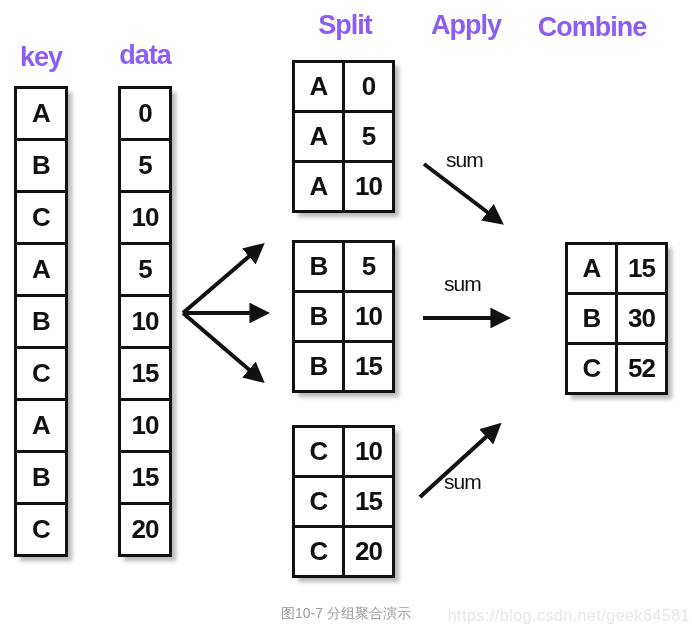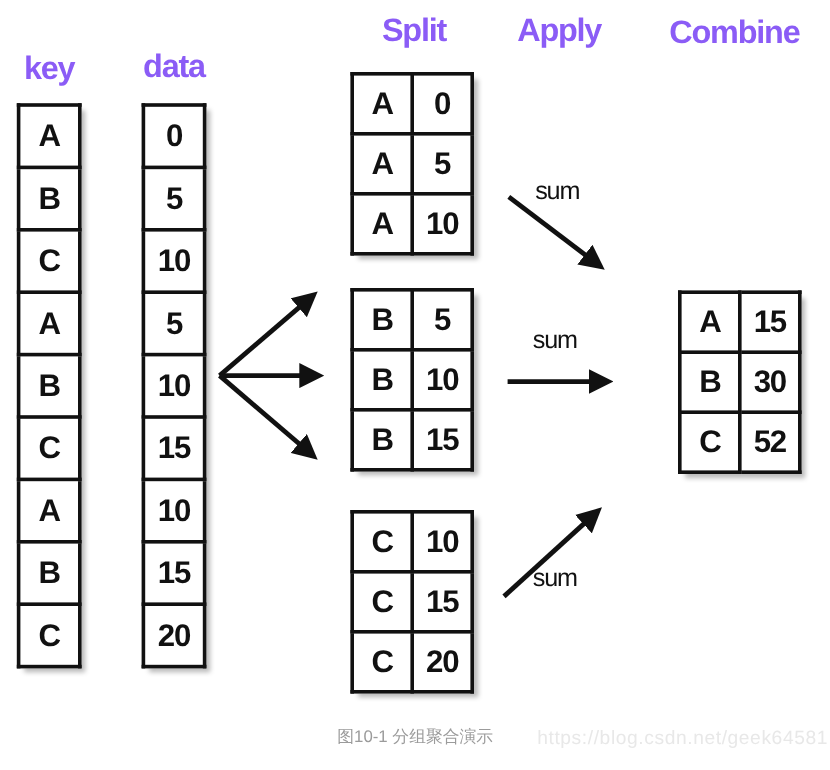--- a/index.html
+++ b/index.html
@@ -63,21 +63,21 @@
     font-size: 16px;
     color: #e8e8e8;
     letter-spacing: 0.5px;
     white-space: nowrap;
   }
   
   .key-hdr     { left: 14px;  width: 54px;  top: 42px; text-align: center; }
   .data-hdr    { left: 118px; width: 54px;  top: 40px; }
   .split-hdr   { left: 292px; width: 106px; top: 10px; }
   .apply-hdr   { left: 410px; width: 112px; top: 10px; }
-  .combine-hdr { left: 532px; width: 120px; top: 12px; margin-left: 20px; }
+  .combine-hdr { left: 532px; width: 120px; top: 12px; }
   .key-tbl     { left: 14px;  top: 86px; }
   .data-tbl    { left: 118px; top: 86px; }
   .split-a-tbl { left: 292px; top: 60px; }
   .split-b-tbl { left: 292px; top: 240px; }
   .split-c-tbl { left: 292px; top: 425px; }
   .combine-tbl { left: 565px; top: 242px; }
   .sum-1 { left: 446px; top: 148px; }
   .sum-2 { left: 444px; top: 272px; }
   .sum-3 { left: 444px; top: 470px; }
 </style>
@@ -235,16 +235,16 @@
       <td>B</td>
       <td>30</td>
     </tr>
     <tr>
       <td>C</td>
       <td>52</td>
     </tr>
   </tbody>
     </table>
 
-  <div class="caption">图10-1 分组聚合演示</div>
+  <div class="caption">图10-7 分组聚合演示</div>
   <div class="watermark">https://blog.csdn.net/geek64581</div>
 
 </div>
 
 </body></html>

